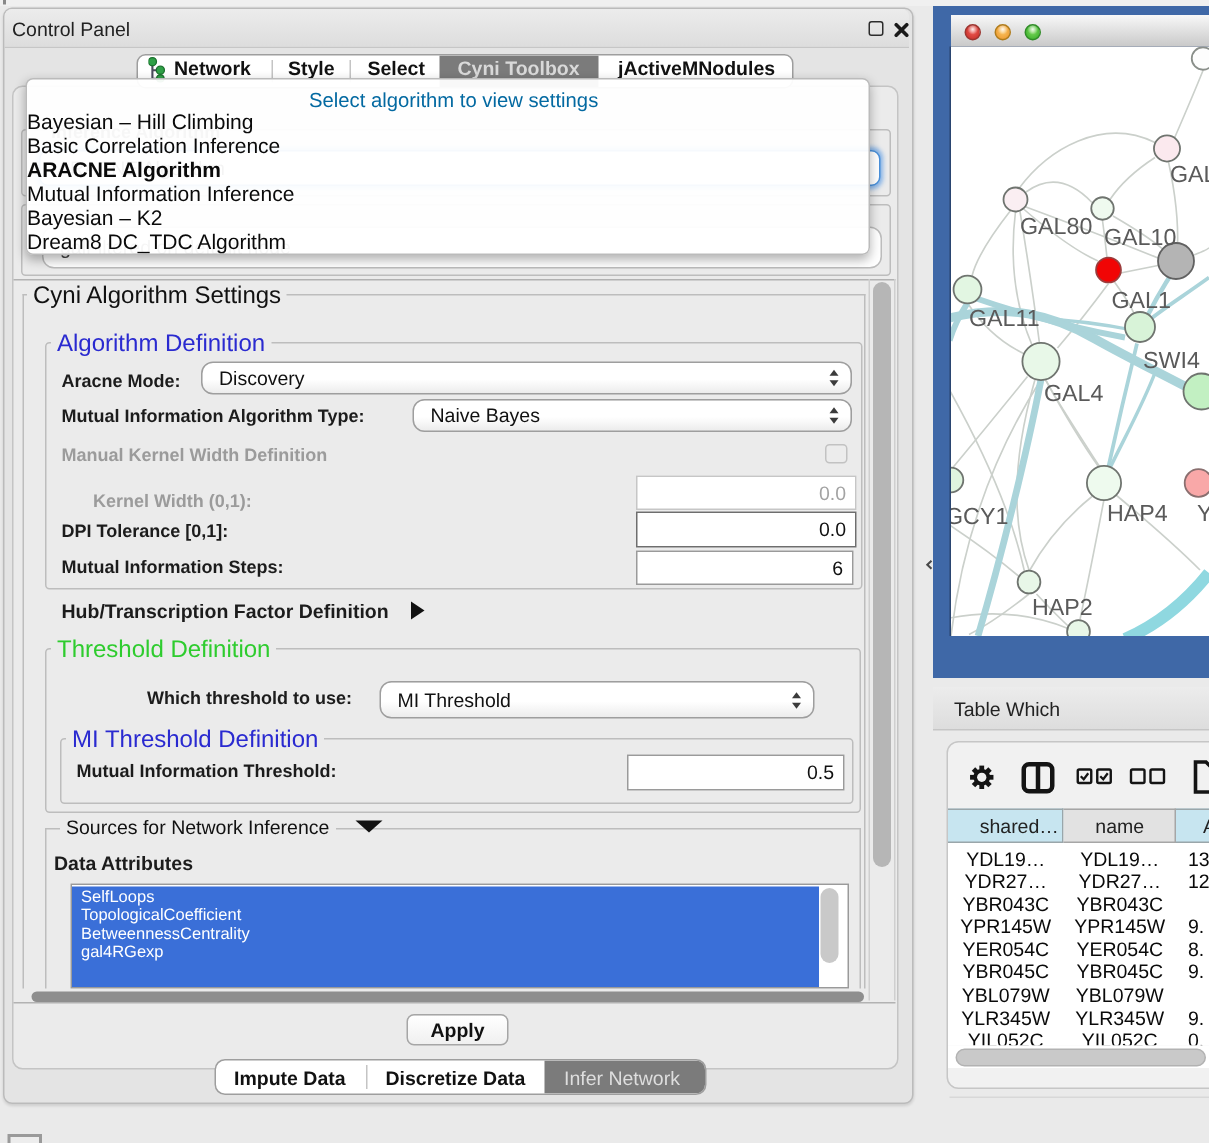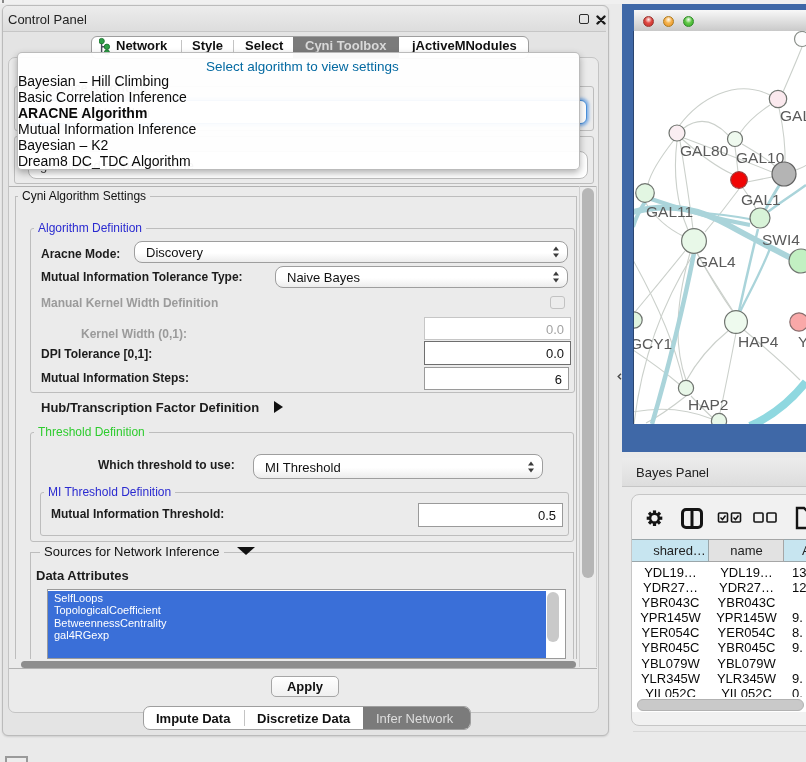--- a/index.html
+++ b/index.html
@@ -13,21 +13,21 @@
 .combo .ct{position:absolute;left:11px;top:50%;transform:translateY(-50%);white-space:nowrap;}
 .updn{position:absolute;right:7px;top:50%;transform:translateY(-50%);width:7px;height:11px;}
 .updn:before{content:"";position:absolute;left:0;top:0;border-left:3.5px solid transparent;
  border-right:3.5px solid transparent;border-bottom:4.5px solid #3b3b3b;}
 .updn:after{content:"";position:absolute;left:0;bottom:0;border-left:3.5px solid transparent;
  border-right:3.5px solid transparent;border-top:4.5px solid #3b3b3b;}
 .field{position:absolute;background:#fff;border:1px solid #9a9a9a;font-size:13px;color:#111;
  text-align:center;}
 .field span{position:absolute;right:6px;top:50%;transform:translateY(-50%);}
 .gbox{position:absolute;border:1px solid #bdbdbd;border-radius:3px;}
-.gtitle{position:absolute;background:#ebebeb;padding:0 4px;font-size:12px;white-space:nowrap;}
+.gtitle{position:absolute;background:#ebebeb;padding:0 4px;font-size:16px;white-space:nowrap;}
 </style>
 </head>
 <body>
 <div class="abs" style="left:0;top:0;width:806px;height:4px;background:#f0f0f0;"></div>
 
 <div class="abs" style="left:2px;top:5px;width:605px;height:729px;background:#e4e4e4;
  border:1px solid #bbbbbb;border-radius:6px;box-shadow:0 1px 2px rgba(0,0,0,0.12);"></div>
 
 <div class="abs" style="left:3px;top:6px;width:603px;height:25px;
  background:linear-gradient(#ececec,#dddddd);border-bottom:1px solid #c6c6c6;
@@ -80,31 +80,31 @@
 
 <div class="gbox" style="left:30px;top:228px;width:543px;height:163px;"></div>
 <div class="gtitle" style="left:34px;top:221px;color:#2a2ad0;">Algorithm Definition</div>
 
 <div class="abs lbl" style="left:41px;top:247px;">Aracne Mode:</div>
 <div class="combo" style="left:134px;top:241px;width:432px;height:20px;">
  <span class="ct">Discovery</span>
     <span class="updn"></span>
   </div>
 
-<div class="abs lbl" style="left:41px;top:270px;">Mutual Information Tolerance Type:</div>
+<div class="abs lbl" style="left:41px;top:270px;">Mutual Information Algorithm Type:</div>
 <div class="combo" style="left:275px;top:266px;width:291px;height:20px;">
  <span class="ct">Naive Bayes</span>
     <span class="updn"></span>
   </div>
 
 <div class="abs lbl dis" style="left:41px;top:296px;">Manual Kernel Width Definition</div>
 <div class="abs" style="left:550px;top:296px;width:13px;height:11px;background:#ececec;
  border:1px solid #c2c2c2;border-radius:3px;"></div>
 
-<div class="abs lbl dis" style="left:53px;top:327px;padding-left:28px;">Kernel Width (0,1):</div>
+<div class="abs lbl dis" style="left:34px;top:327px;padding-left:28px;">Kernel Width (0,1):</div>
 <div class="field" style="left:424px;top:317px;width:145px;height:21px;border-color:#c6c6c6;">
  <span style="color:#a3a3a3;">0.0</span>
   </div>
 
 <div class="abs lbl" style="left:41px;top:347px;">DPI Tolerance [0,1]:</div>
 <div class="field" style="left:424px;top:341px;width:145px;height:22px;border:1px solid #6e6e6e;">
  <span>0.0</span>
   </div>
 
 <div class="abs lbl" style="left:41px;top:371px;">Mutual Information Steps:</div>
@@ -265,21 +265,21 @@
 </svg>
 
 <div class="abs" style="left:633px;top:31px;width:1px;height:393px;background:#2a4570;"></div>
 
 <svg class="abs" style="left:617px;top:373px;" width="5" height="7" viewBox="0 0 5 7">
  <path d="M4 0.8 L1.2 3.5 L4 6.2" stroke="#4a4a4a" stroke-width="1.4" fill="none"></path>
   </svg>
 
 <div class="abs" style="left:622px;top:458px;width:184px;height:28px;
  background:linear-gradient(#ececec,#dddddd);border-bottom:1px solid #c6c6c6;"></div>
-<div class="abs" style="left:636px;top:465px;font-size:13px;color:#222;">Bayes Panel</div>
+<div class="abs" style="left:636px;top:465px;font-size:13px;color:#222;">Table Which</div>
 
 <div class="abs" style="left:631px;top:494px;width:180px;height:230px;background:#f1f1f1;
  border:1px solid #c6c6c6;border-radius:8px 0 0 8px;"></div>
 
 <svg class="abs" style="left:645px;top:505px;" width="162" height="26" viewBox="0 0 162 26">
  <g transform="translate(9.5,13.2)" fill="#141414">
   <circle r="5.6"></circle>
   <g>
    <rect x="-1.6" y="-7.8" width="3.2" height="4"></rect>
    <rect x="-1.6" y="-7.8" width="3.2" height="4" transform="rotate(45)"></rect>

